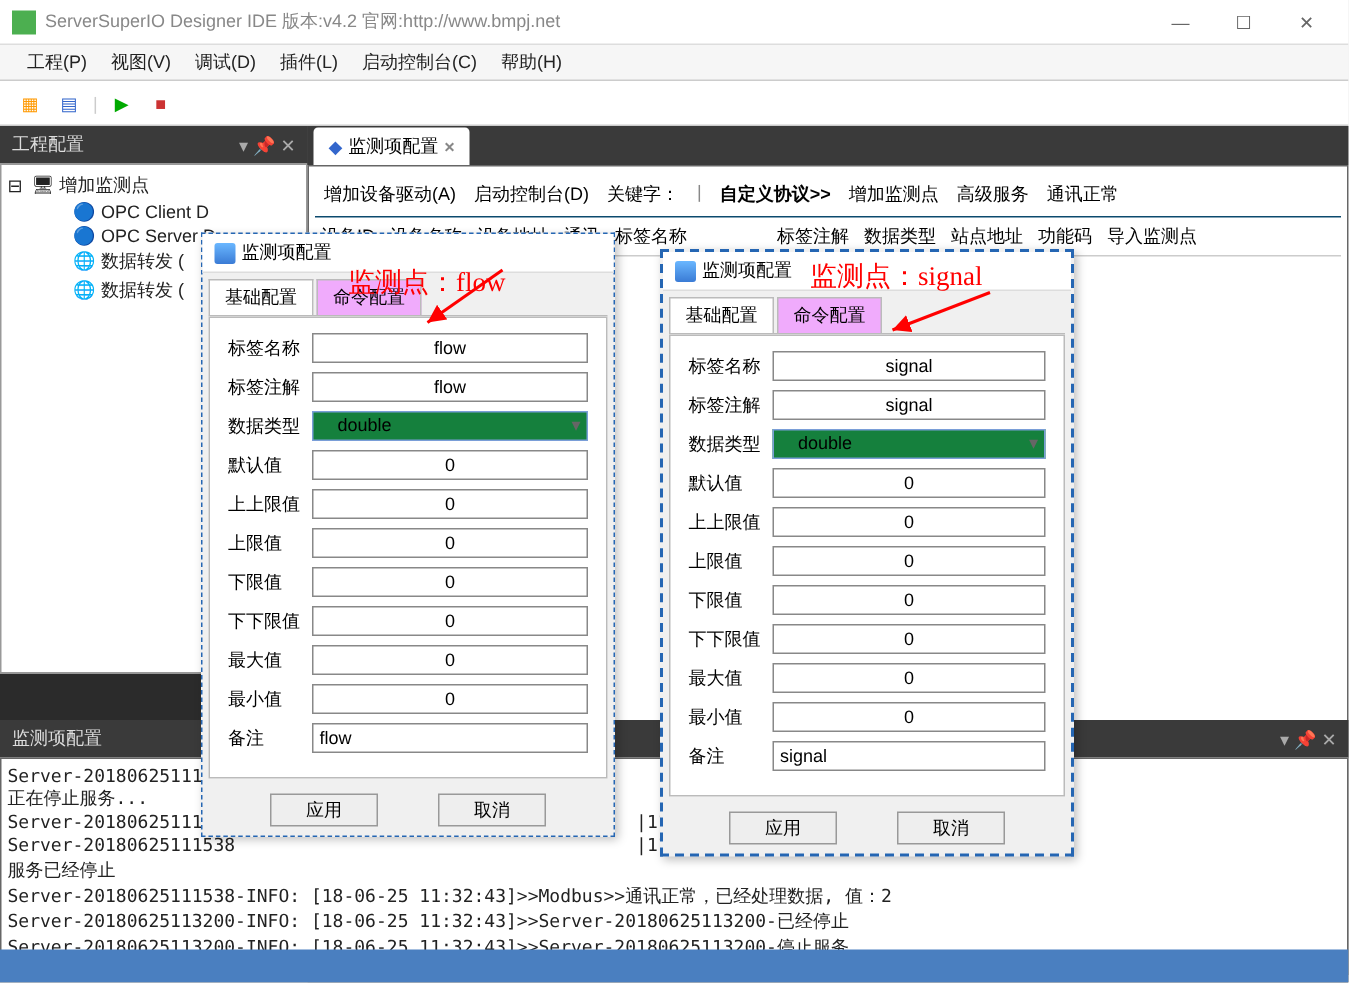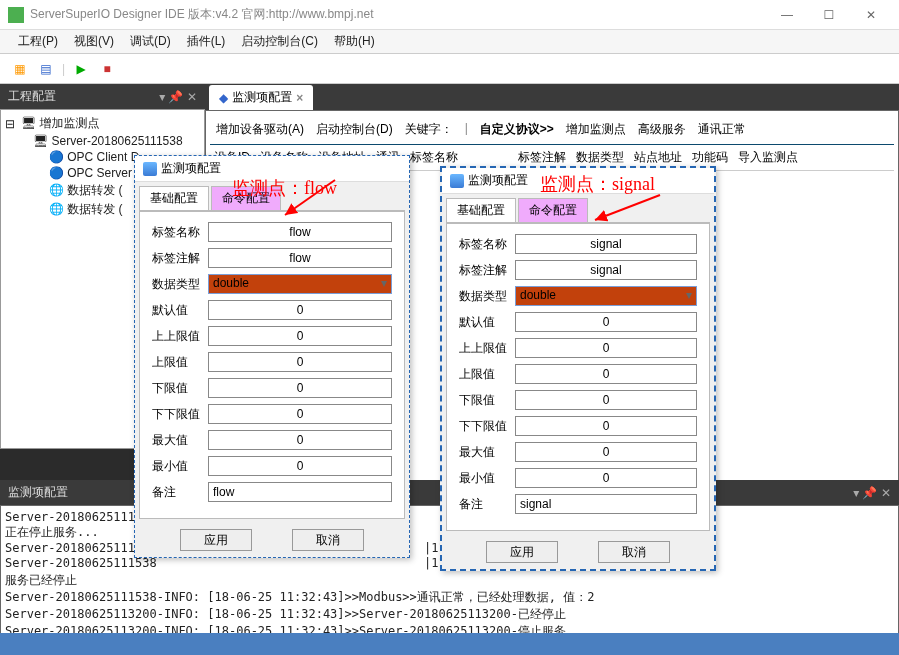--- a/index.html
+++ b/index.html
@@ -55,21 +55,21 @@
     .cfg-title { background: #fff; border-bottom: 1px solid #ddd; padding: 4px 8px; display: flex; align-items: center; gap: 4px; }
     .cfg-title .ico2 { width: 14px; height: 14px; background: linear-gradient(#6ab7ff,#3a7bd5); border-radius: 2px; }
     .cfg-tabs { display: flex; border-bottom: 1px solid #bbb; margin: 4px 4px 0; }
     .cfg-tab { padding: 3px 10px; border: 1px solid #bbb; border-bottom: none; background: #fff; margin-right: 2px; }
     .cfg-tab.inactive { background: #f0abfc; }
     .cfg-body { background: #fff; border: 1px solid #bbb; margin: 0 4px 4px; padding: 10px 12px; }
     .frow { display: flex; align-items: center; margin-bottom: 6px; }
     .flabel { width: 56px; text-align: left; }
     .finput { flex: 1; border: 1px solid #888; height: 20px; padding: 1px 4px; background: #fff; text-align: center; }
     .finput.left { text-align: left; }
-    .fselect { flex: 1; border: 1px solid #7a9ed8; height: 20px; padding: 1px 4px; background: #c2410c; text-align: left; position: relative; }
+    .fselect { flex: 1; border: 1px solid #7a9ed8; height: 20px; padding: 1px 16px; background: #15803d; text-align: left; position: relative; }
     .fselect::after { content: "▾"; position: absolute; right: 4px; color: #666; }
     .cfg-btns { display: flex; justify-content: center; gap: 40px; padding: 6px; }
     .cfg-btn { width: 72px; height: 22px; background: #eee; border: 1px solid #999; }
 
     
     .anno { position: absolute; color: #f00; font-size: 18px; font-family: "SimSun"; z-index: 100; white-space: nowrap; }
     .arrow-svg { position: absolute; z-index: 95; pointer-events: none; }
 
     
     .g-green { color: #0a0; }
@@ -110,21 +110,20 @@
 
 <div class="main">
 
   <div class="leftpanel">
     <div class="panelhead">
       <span>工程配置</span>
       <span style="color:#aaa">▾ 📌 ✕</span>
     </div>
     <div class="tree">
       <div class="tree-node"><span class="ti">⊟</span>🖥 <span>增加监测点</span></div>
-      <div class="tree-node sub">🖥 <span>Server-20180625111538</span></div>
       <div class="tree-node sub2">🔵 <span>OPC Client D</span></div>
       <div class="tree-node sub2">🔵 <span>OPC Server D</span></div>
       <div class="tree-node sub2">🌐 <span>数据转发 (</span></div>
       <div class="tree-node sub2">🌐 <span>数据转发 (</span></div>
     </div>
   </div>
 
   <div class="rightarea">
     <div class="tabstrip">
       <div class="tab">

